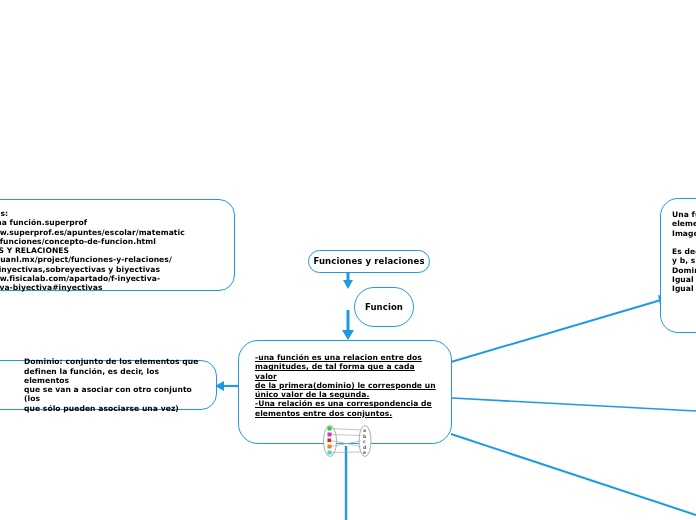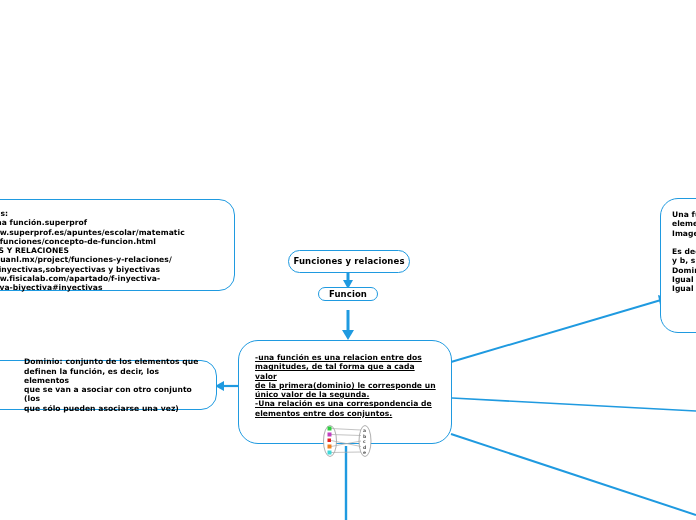--- a/index.html
+++ b/index.html
@@ -48,34 +48,35 @@
 
   
   .node-pill {
     border-radius: 999px;
     display: flex;
     align-items: center;
     justify-content: center;
     text-align: center;
     font-size: 8.5px;
     letter-spacing: .1px;
+    margin-left: 20px;
   }
 
   #node-title {
     left: 288px;
     top: 250px;
     width: 122px;
     height: 23px;
   }
 
   #node-funcion {
-    left: 318px;
+    left: 334px;
     top: 287px;
     width: 60px;
-    height: 14px;
+    height: 40px;
   }
 
   
   .node-box {
     padding: 9px 11px 9px 13px;
     font-size: 7.6px;
     letter-spacing: .05px;
   }
 
   #node-referencias {

